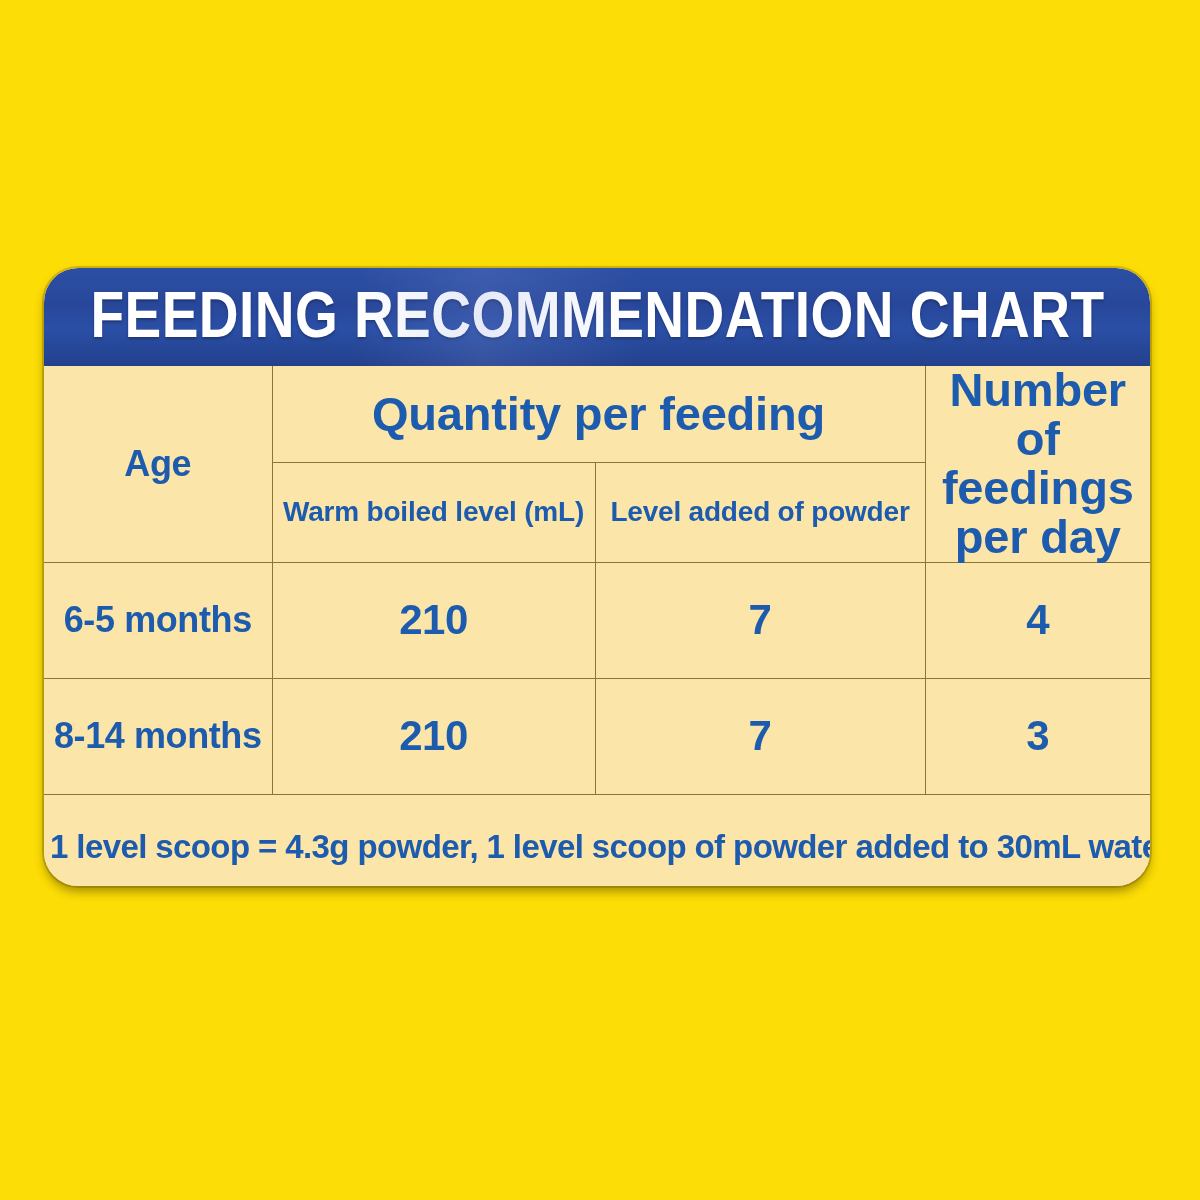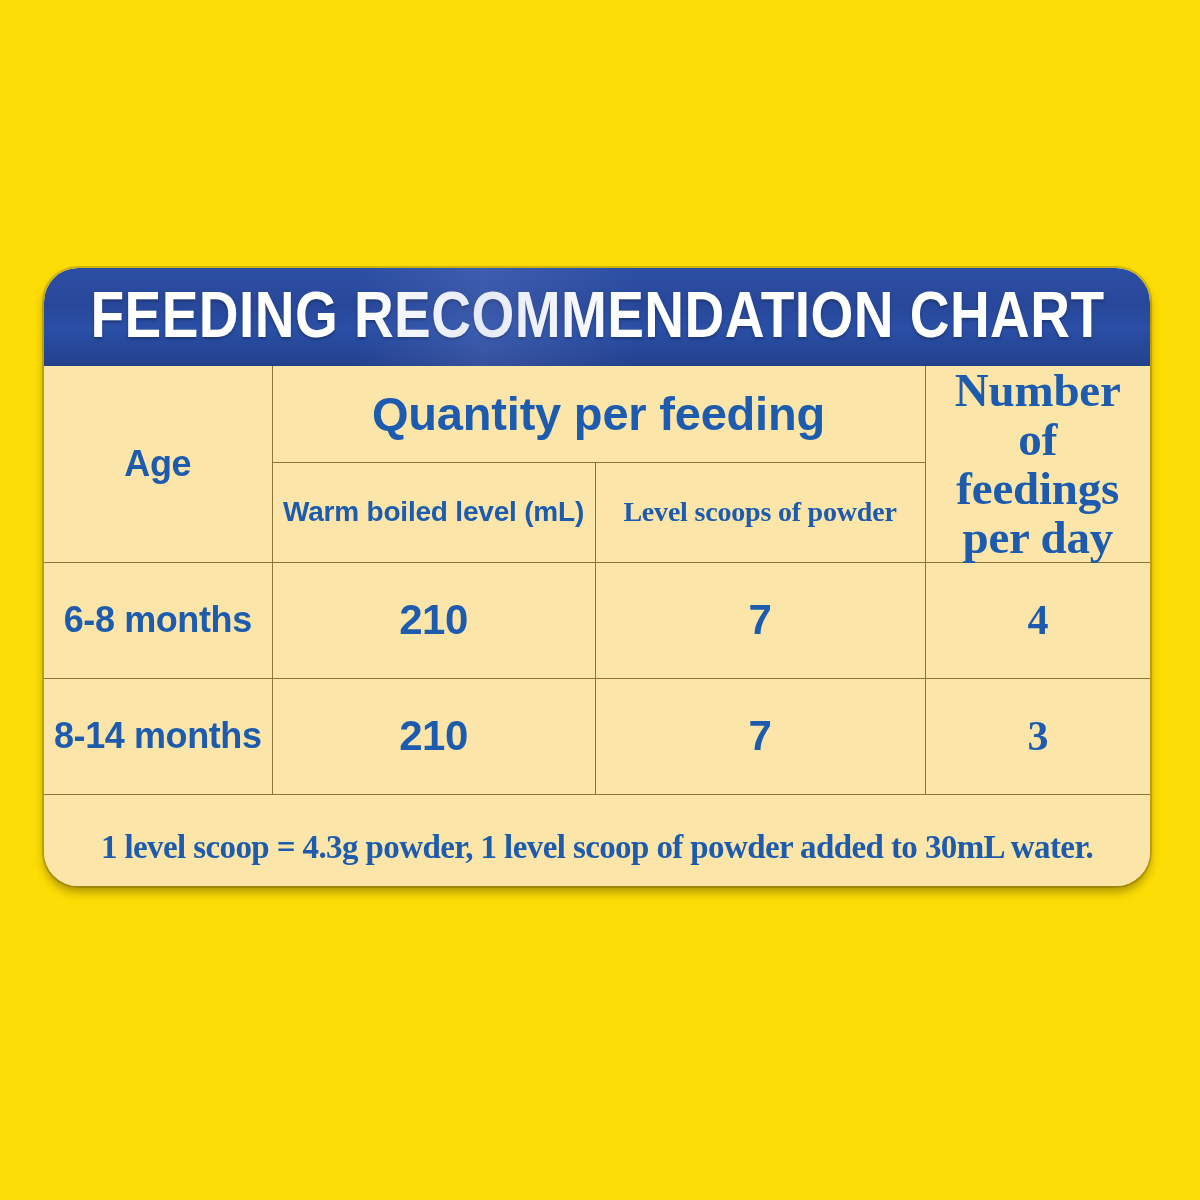--- a/index.html
+++ b/index.html
@@ -79,21 +79,21 @@
     color: #1C5BAE;
   }
   #feeding-table td {
     border: 1px solid #8C7636;
     text-align: center;
     vertical-align: middle;
     background: #FBE5A8;
     padding: 0 6px;
   }
   #feeding-table tr td:first-child { border-left: none; }
-  #feeding-table tr td:last-child  { border-right: none; font-family: Liberation Serif, serif; }
+  #feeding-table tr td:last-child  { border-right: none; }
   #feeding-table tr:first-child td { border-top: none; }
   #feeding-table tr:last-child  td { border-bottom: none; }
 
   .col-age   { width: 228px; }
   .col-water { width: 323px; }
   .col-scoop { width: 330px; }
   .col-count { width: 225px; }
 
   .h-major {
     font-size: 47px;
@@ -148,25 +148,25 @@
         <td rowspan="2" class="age-label">Age</td>
         <td colspan="2" class="h-major">Quantity per feeding</td>
         <td rowspan="2" class="h-major">
           <div>Number of</div>
           <div>feedings</div>
           <div>per day</div>
         </td>
       </tr>
       <tr class="row-head-2">
         <td class="h-minor">Warm boiled level (mL)</td>
-        <td class="h-minor">Level scoops of powder</td>
+        <td class="h-minor">Level added of powder</td>
       </tr>
 
       <tr class="row-data">
-        <td class="age-label">6-8 months</td>
+        <td class="age-label">6-5 months</td>
         <td class="data-val">210</td>
         <td class="data-val">7</td>
         <td class="data-val">4</td>
       </tr>
 
       <tr class="row-data">
         <td class="age-label">8-14 months</td>
         <td class="data-val">210</td>
         <td class="data-val">7</td>
         <td class="data-val">3</td>

